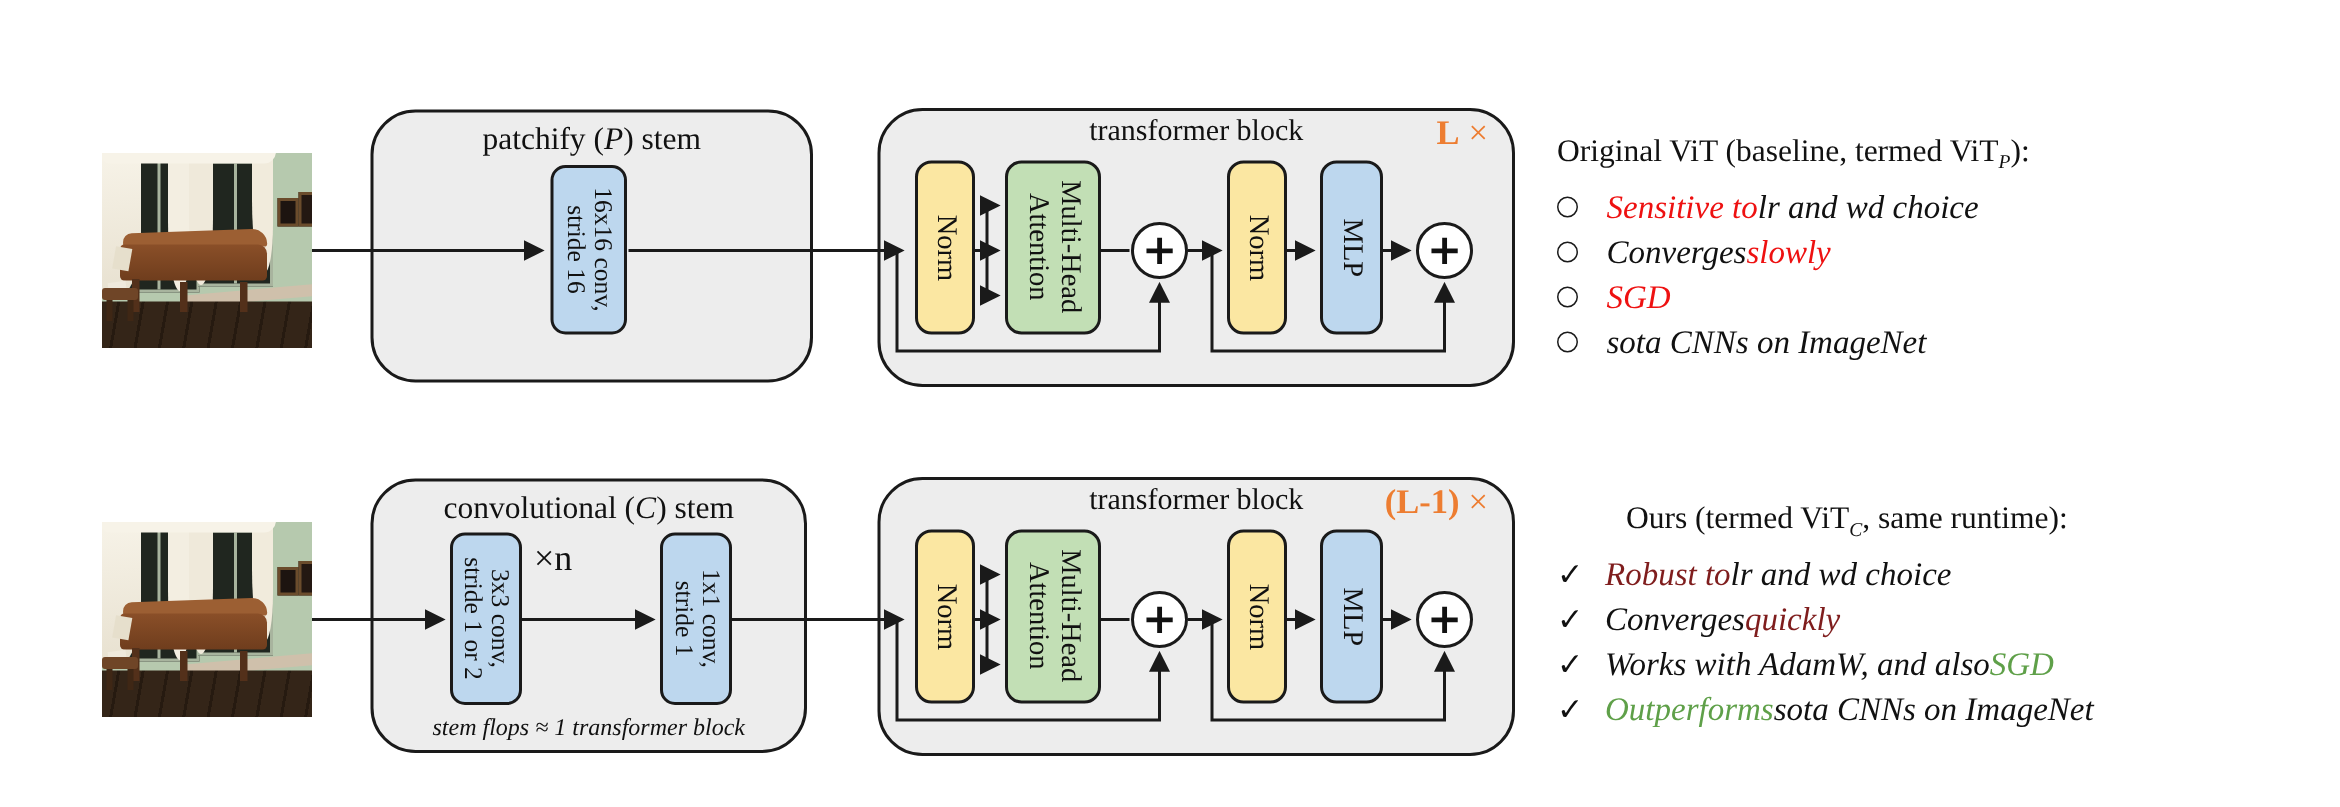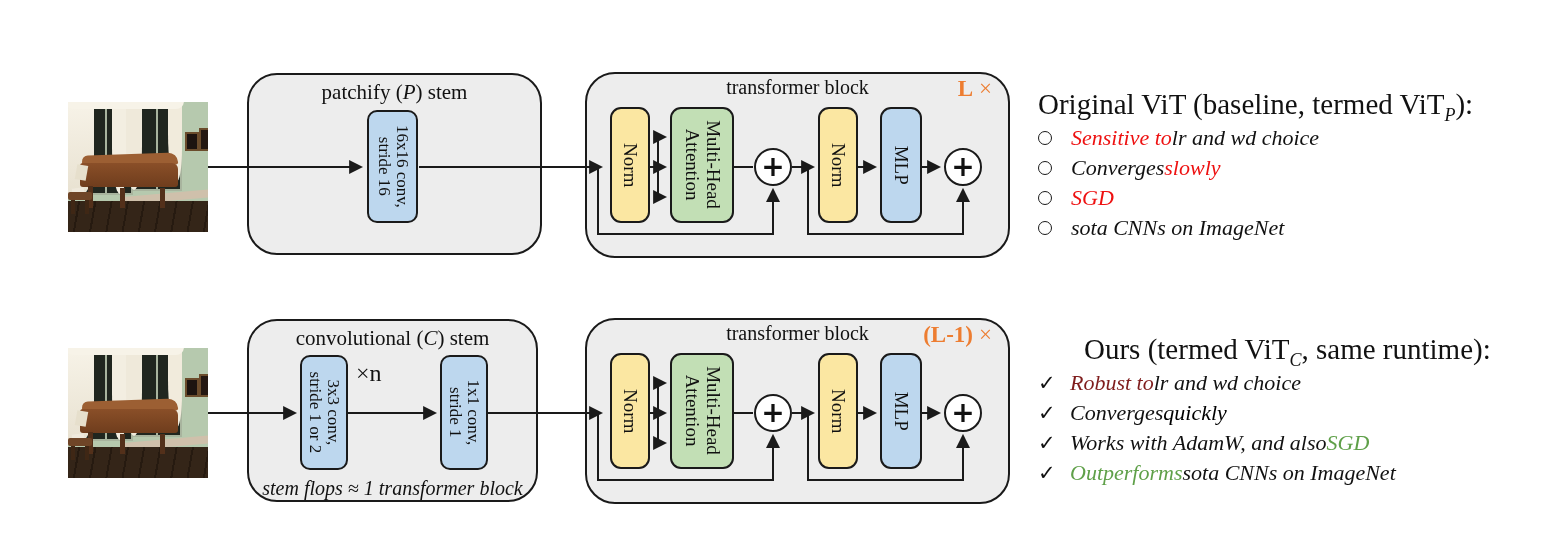--- a/index.html
+++ b/index.html
@@ -16,22 +16,22 @@
   .convbox .vt{font-size:17px;}
   .blue{background:#bdd7ee;}
   .yellow{background:#fbe7a2;}
   .greenbox{background:#c2dfb5;}
   .plus{position:absolute;width:38px;height:38px;background:#fff;border:2.5px solid #1a1a1a;border-radius:50%;
         display:flex;align-items:center;justify-content:center;font-size:28px;font-weight:700;
         font-family:"DejaVu Sans",sans-serif;box-sizing:border-box;z-index:5;padding-bottom:2px;}
   .repeat{position:absolute;font-weight:700;font-size:23px;text-align:right;color:#ed7d31;z-index:4;}
   .repeat .times{font-weight:400;margin-left:6px;}
   .xn{position:absolute;font-size:24px;z-index:4;}
-  .stemnote{position:absolute;font-style:italic;font-size:20px;text-align:center;z-index:4;}
-  .nheader{position:absolute;font-size:29px;}
+  .stemnote{position:absolute;font-style:italic;font-size:16px;text-align:center;z-index:4;}
+  .nheader{position:absolute;font-size:21px;}
   .nheader sub{font-size:0.62em;font-style:italic;}
   .nlist{position:absolute;}
   .nitem{display:flex;align-items:center;font-style:italic;font-size:22px;}
   .row-a .nitem{height:30px;}
   .row-b .nitem{height:30px;}
   .mk-circle{width:12px;height:12px;border:1.6px solid #1a1a1a;border-radius:50%;margin-right:19px;flex:none;}
   .mk-check{font-style:normal;font-size:21px;margin-right:15px;width:17px;flex:none;color:#111;}
   .em-red{color:#ee1111;}
   .em-green{color:#5fa049;}
   .photo{position:absolute;width:140px;height:130px;overflow:hidden;background:#b6c9ae;z-index:2;}
@@ -232,21 +232,21 @@
   </div>
   <div class="nlist row-b" style="left:1038px;top:368px;">
     <div class="nitem">
       <span class="mk-check">✓</span>
       <span class="em-green" style="color: #7f1d1d;">Robust to </span>
         <span>lr and wd choice</span>
     </div>
     <div class="nitem">
       <span class="mk-check">✓</span>
       <span>Converges </span>
-        <span class="em-green" style="color: #000000; font-style: italic;">quickly</span>
+        <span class="em-green" style="color: #7f1d1d; font-style: italic;">quickly</span>
     </div>
     <div class="nitem">
       <span class="mk-check">✓</span>
       <span>Works with AdamW, and also </span>
         <span class="em-green" style="color: rgb(95, 160, 73);">SGD</span>
     </div>
     <div class="nitem">
       <span class="mk-check">✓</span>
       <span class="em-green" style="color: rgb(95, 160, 73); font-family: Liberation Serif, serif;">Outperforms</span>
         <span> sota CNNs on ImageNet</span>

